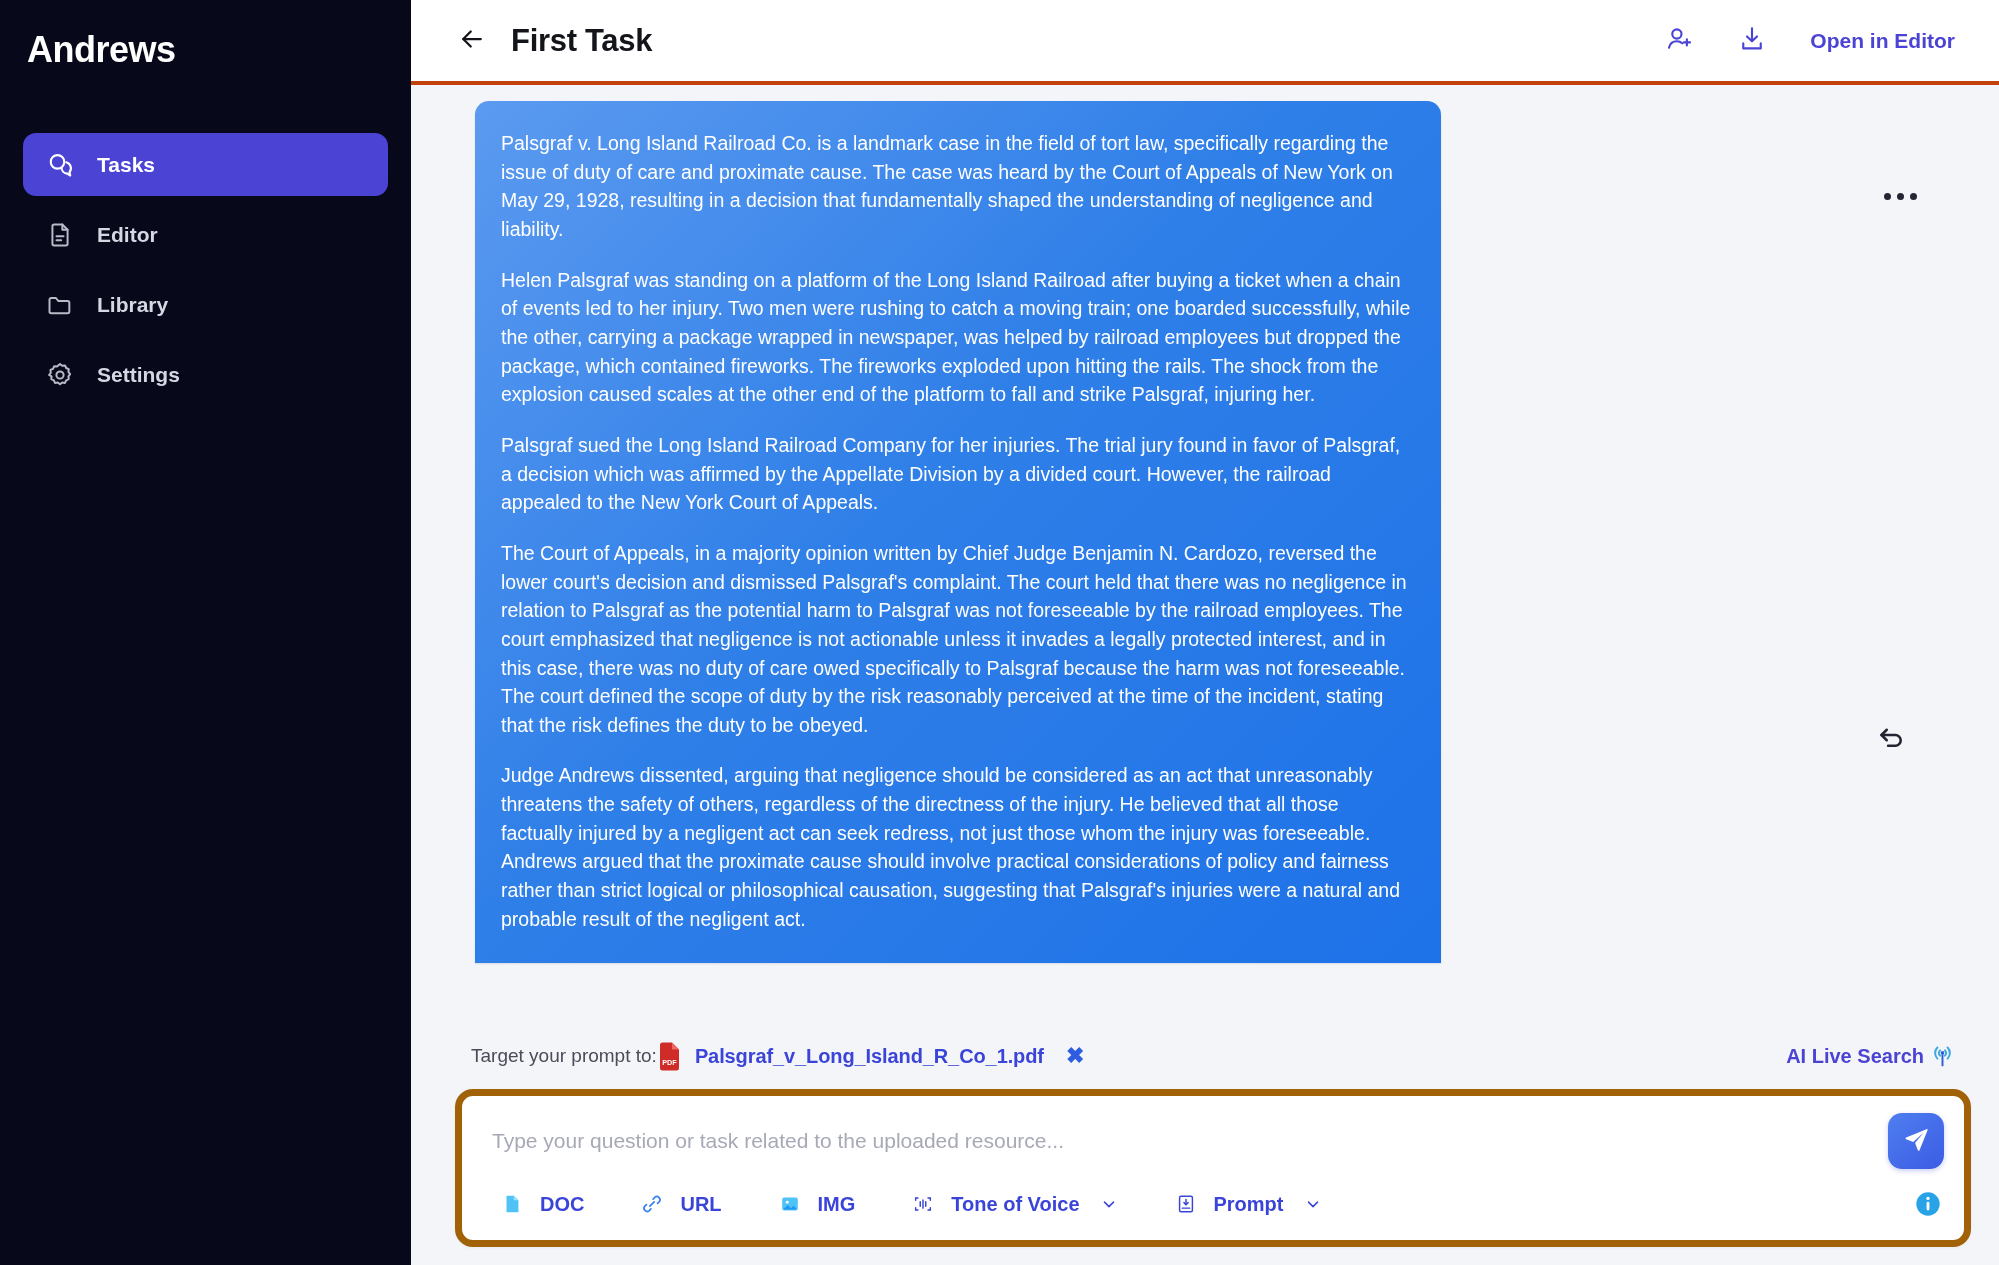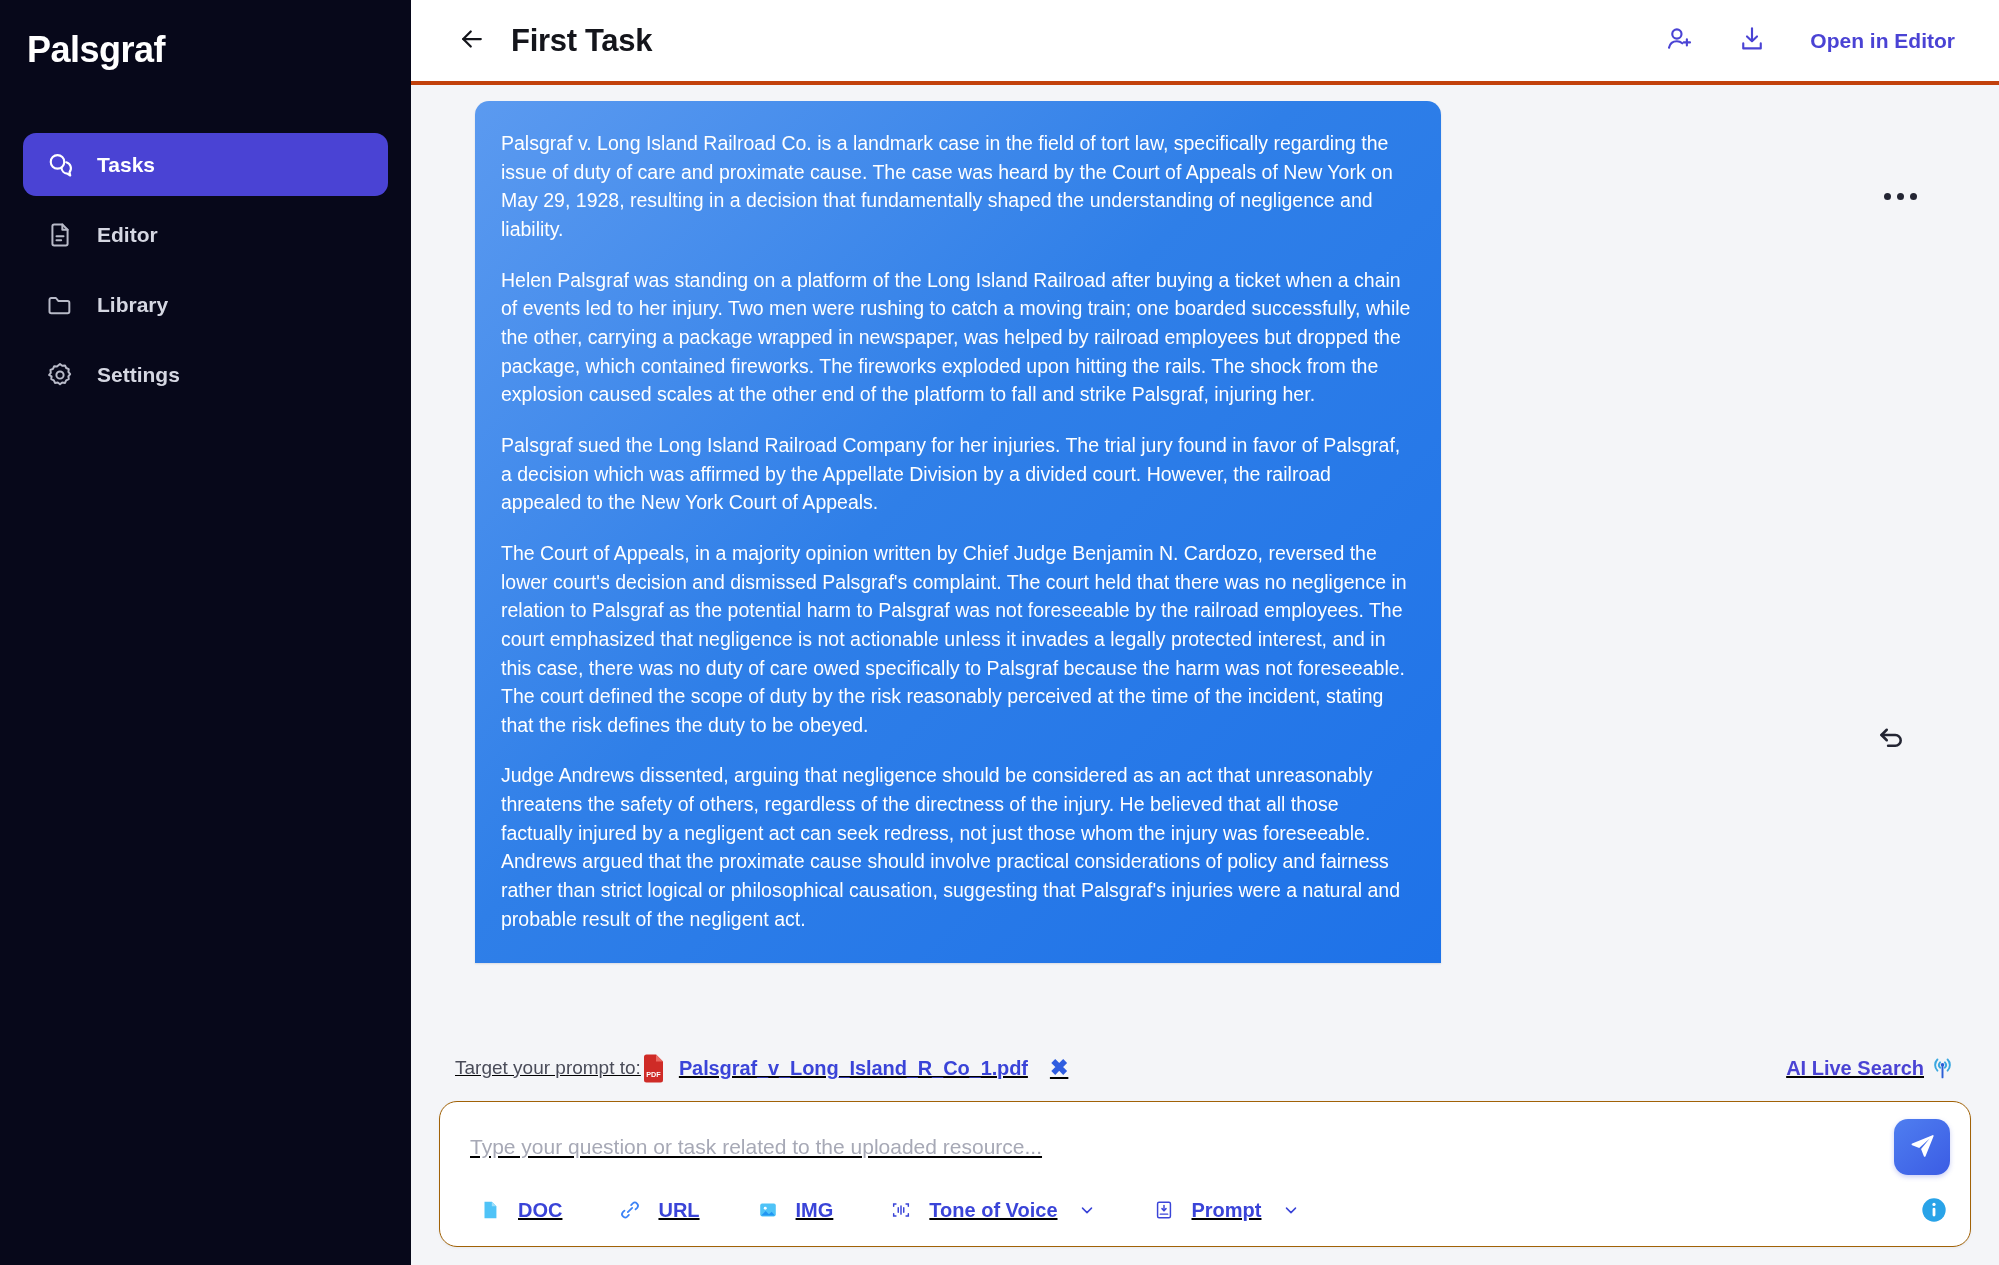--- a/index.html
+++ b/index.html
@@ -164,22 +164,21 @@
     left: 1463px;
     top: 632px;
     width: 36px; height: 36px;
     color: #232533;
     cursor: pointer;
   }
 
   
   .composer-wrap {
     flex: 0 0 auto;
-    padding: 0 0 0 0;
-    text-decoration: underline;
+    padding: 0 0 0 16px;
   }
   .target-row {
     display: flex;
     align-items: center;
     height: 46px;
     padding: 0 42px 0 44px;
   }
   .target-label {
     font-size: 19px;
     color: #4a4c59;
@@ -213,21 +212,21 @@
   }
   .live-search-label {
     color: #4a43d4;
     font-size: 20px;
     font-weight: 700;
   }
 
   .composer {
     margin: 10px 28px 18px 28px;
     background: #ffffff;
-    border: 1px solid #a16207;
+    border: 7px solid #a16207;
     border-radius: 18px;
     box-shadow: 0 1px 3px rgba(20,30,60,.05);
     padding: 14px 16px 10px 16px;
   }
   .input-row {
     display: flex;
     align-items: center;
     gap: 14px;
     padding: 0 4px 0 14px;
   }
@@ -276,21 +275,21 @@
     cursor: pointer;
     flex: 0 0 28px;
   }
 </style>
 </head>
 <body>
 
 <div class="app">
 
   <aside class="sidebar">
-    <div class="brand">Palsgraf</div>
+    <div class="brand">Andrews</div>
 
     <nav class="nav">
 
       <div class="nav-item active">
         <span class="nav-ico">
           <svg width="30" height="30" viewBox="0 0 24 24" fill="none" stroke="#ffffff" stroke-width="1.7" stroke-linecap="round" stroke-linejoin="round">
             <circle cx="10" cy="9.5" r="5.4"></circle>
             <path d="M13.2 14.2a5 5 0 0 0 4.6 4.7l2.4 1.5-.6-2.6a5 5 0 0 0-2.6-8"></path>
           </svg>
         </span>

